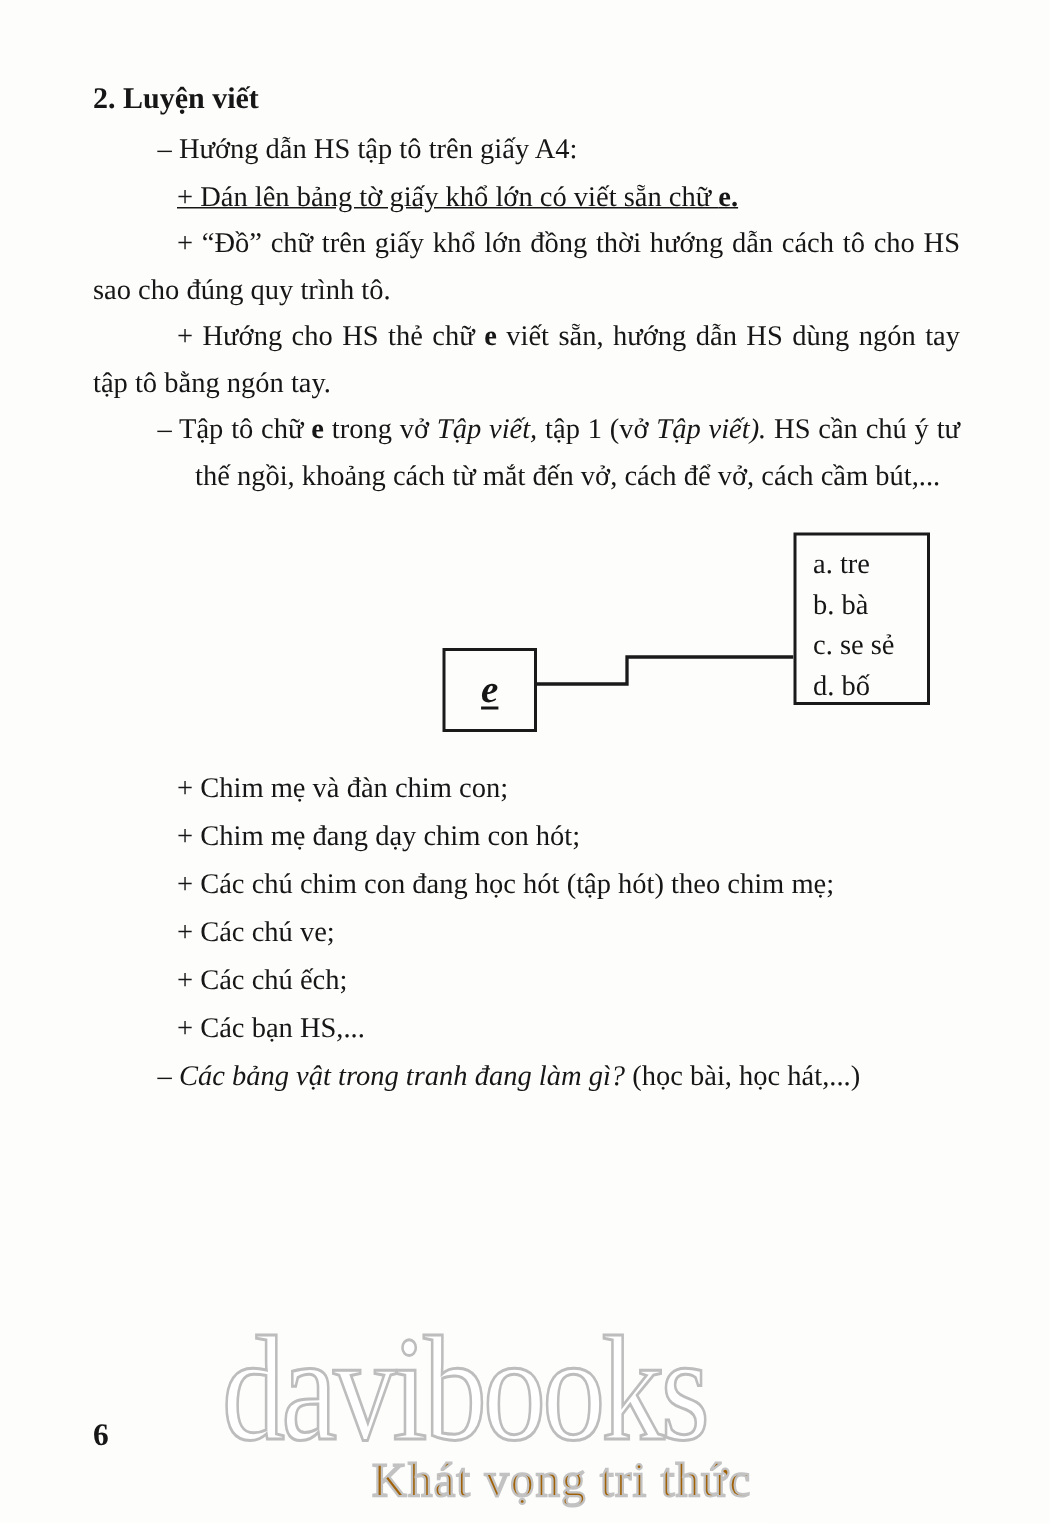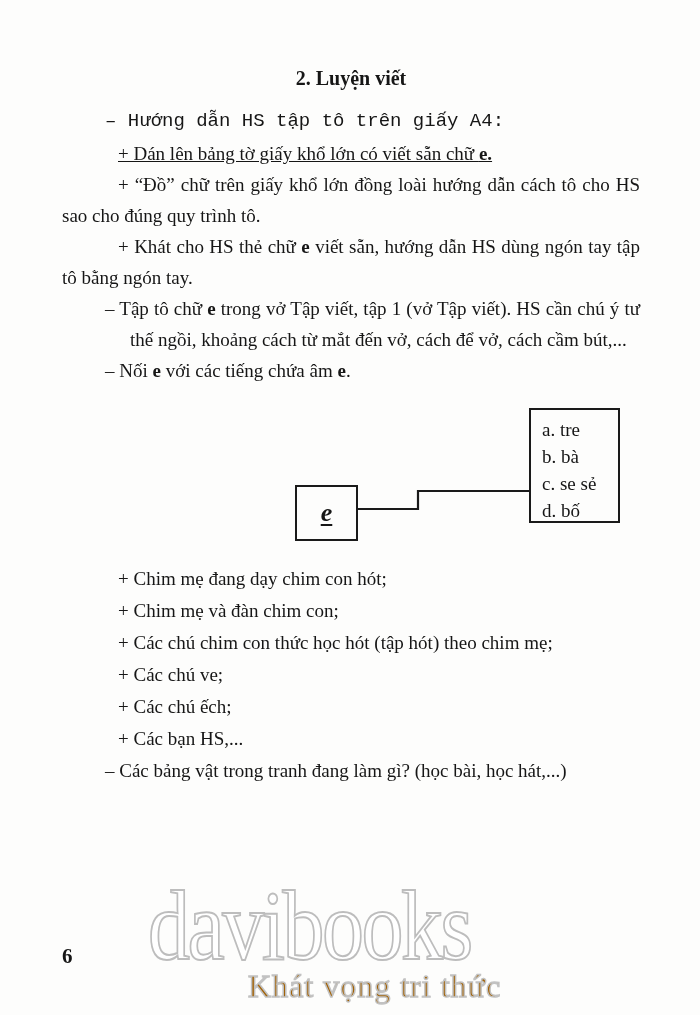--- a/index.html
+++ b/index.html
@@ -28,32 +28,32 @@
     color:#a16207;
     -webkit-text-stroke:1.5px #c2c2c2;
     letter-spacing:1px;
   }
   
   .content{
     position:absolute;left:62px;top:51px;width:578px;z-index:1;
     font-size:19px;
   }
   .content h2{
-    font-size:20px;line-height:31px;margin:12px;font-weight:700;text-align:center;
+    font-size:20px;line-height:31px;margin:0;font-weight:700;
   }
   .content p{margin:0;line-height:31px;}
   .sec3 p, .sec3 h2{line-height:32px;}
   .p-dash{padding-left:43px;}
   .p-dash-hang{padding-left:68px;text-indent:-25px;text-align:justify;}
   .p-plus{text-indent:56px;text-align:justify;}
   .p-plus-single{padding-left:56px;}
-  .mt2{margin-top:2px !important;font-family:Liberation Mono, monospace;}
+  .mt2{margin-top:2px !important;}
   .mt1{margin-top:1px !important;text-decoration:underline;}
   .seg-b{font-weight:700;}
-  .seg-i{}
+  .seg-i{font-style:italic;}
   
   .diagram{position:relative;width:578px;height:177px;}
   .diagram svg{position:absolute;left:0;top:0;}
   .ebox{
     position:absolute;left:233px;top:99px;width:63px;height:56px;
     border:2px solid #1a1a1a;box-sizing:border-box;
     display:flex;align-items:center;justify-content:center;
     background:#fdfdfc;
   }
   .ebox span{
@@ -82,45 +82,44 @@
     <div class="wm-title">davibooks</div>
     <div class="wm-tagline">Khát vọng tri thức</div>
   </div>
 
   <div class="content">
 
     <div class="sec2">
       <h2>2. Luyện viết</h2>
       <p class="p-dash mt2"><span>– Hướng dẫn HS tập tô trên giấy A4:</span></p>
       <p class="p-plus-single mt1"><span>+ Dán lên bảng tờ giấy khổ lớn có viết sẵn chữ </span><span class="seg-b">e.</span></p>
-      <p class="p-plus"><span>+ “Đồ” chữ trên giấy khổ lớn đồng loài hướng dẫn cách tô cho HS sao cho đúng quy trình tô.</span></p>
-      <p class="p-plus"><span>+ Khát cho HS thẻ chữ </span><span class="seg-b">e</span><span> viết sẵn, hướng dẫn HS dùng ngón tay tập tô bằng ngón tay.</span></p>
+      <p class="p-plus"><span>+ “Đồ” chữ trên giấy khổ lớn đồng thời hướng dẫn cách tô cho HS sao cho đúng quy trình tô.</span></p>
+      <p class="p-plus"><span>+ Hướng cho HS thẻ chữ </span><span class="seg-b">e</span><span> viết sẵn, hướng dẫn HS dùng ngón tay tập tô bằng ngón tay.</span></p>
       <p class="p-dash-hang"><span>– Tập tô chữ </span><span class="seg-b">e</span><span> trong vở </span><span class="seg-i">Tập viết,</span><span> tập 1 (vở </span><span class="seg-i">Tập viết).</span><span> HS cần chú ý tư thế ngồi, khoảng cách từ mắt đến vở, cách để vở, cách cầm bút,...</span></p>
-      <p class="p-dash"><span>– Nối </span><span class="seg-b">e</span><span> với các tiếng chứa âm </span><span class="seg-b">e</span><span>.</span></p>
     </div>
 
     <div class="diagram">
       <svg width="578" height="177" viewBox="0 0 578 177">
         <path d="M296,123 H356 V105 H467" fill="none" stroke="#1a1a1a" stroke-width="2.2"></path>
       </svg>
       <div class="ebox">
         <span>e</span>
       </div>
       <div class="obox">
         <div>a. tre</div>
         <div>b. bà</div>
         <div>c. se sẻ</div>
         <div>d. bố</div>
       </div>
     </div>
 
     <div class="sec3">
+      <p class="p-plus-single"><span>+ Chim mẹ và đàn chim con;</span></p>
       <p class="p-plus-single"><span>+ Chim mẹ đang dạy chim con hót;</span></p>
-      <p class="p-plus-single"><span>+ Chim mẹ và đàn chim con;</span></p>
-      <p class="p-plus-single"><span>+ Các chú chim con thức học hót (tập hót) theo chim mẹ;</span></p>
+      <p class="p-plus-single"><span>+ Các chú chim con đang học hót (tập hót) theo chim mẹ;</span></p>
       <p class="p-plus-single"><span>+ Các chú ve;</span></p>
       <p class="p-plus-single"><span>+ Các chú ếch;</span></p>
       <p class="p-plus-single"><span>+ Các bạn HS,...</span></p>
       <p class="p-dash"><span>– </span><span class="seg-i">Các bảng vật trong tranh đang làm gì?</span><span> (học bài, học hát,...)</span></p>
     </div>
 
   </div>
 
   <div class="pagenum">6</div>
 

